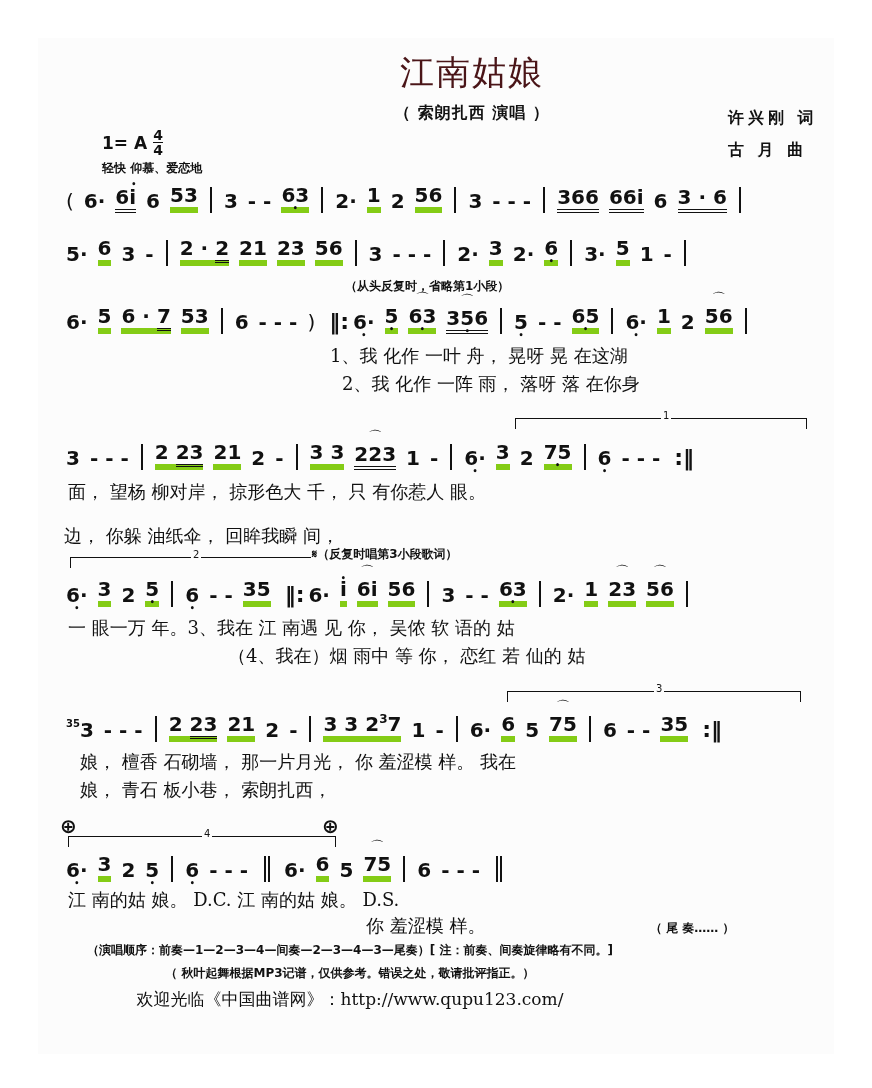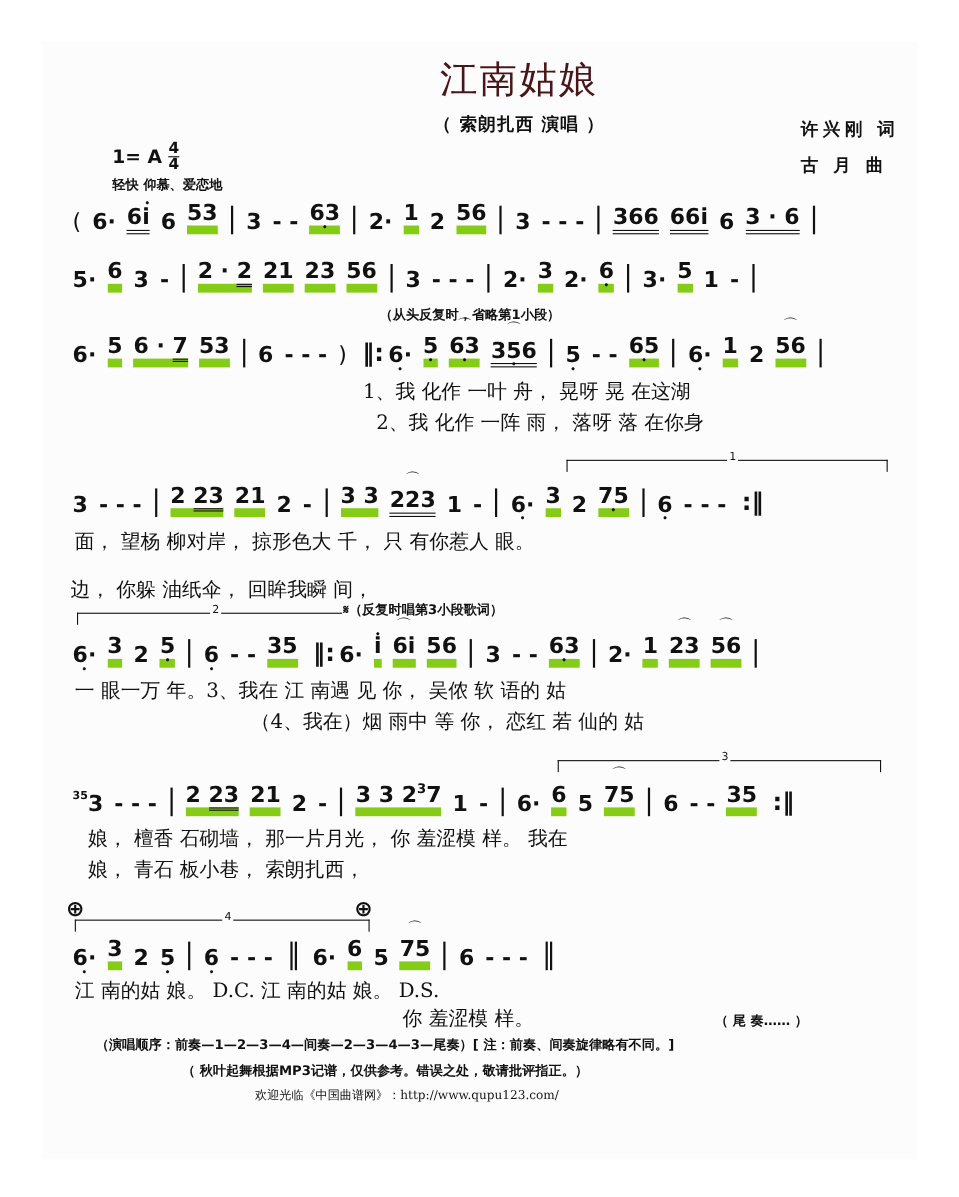--- a/index.html
+++ b/index.html
@@ -10,21 +10,21 @@
   .title { font-size: 34px; color: #4a1518; left: 0; width: 872px; text-align: center; top: 50px; letter-spacing: 2px; }
   .subtitle { font-size: 16px; font-weight: bold; left: 0; width: 872px; text-align: center; top: 103px; letter-spacing: 1px; }
   .credit { font-size: 16px; font-weight: bold; left: 692px; letter-spacing: 4px; }
   .key { left: 66px; top: 128px; font-size: 17px; font-weight: bold; display: flex; align-items: center; }
   .ts { display: inline-flex; flex-direction: column; align-items: center; margin-left: 6px; font-size: 14px; line-height: 14px; }
   .ts .bar { width: 10px; border-top: 1px solid #111; }
   .tempo { left: 66px; top: 160px; font-size: 12px; font-weight: bold; }
 
   .staff { position: absolute; left: 66px; width: 750px; height: 30px; display: flex; align-items: flex-end; font-weight: bold; font-size: 20px; }
   .ntoken { position: relative; display: inline-block; margin-right: 10px; line-height: 24px; }
-  .ntoken.u1 { border-bottom: 8px solid #84cc16; }
+  .ntoken.u1 { border-bottom: 6px solid #84cc16; }
   .ntoken.u2 { border-bottom: 4px double #111; }
   .ntoken.dotlow::after { content: "•"; position: absolute; font-size: 8px; left: 50%; transform: translateX(-50%); bottom: -14px; }
   .ntoken.dothigh::before { content: "•"; position: absolute; font-size: 8px; left: 50%; transform: translateX(-50%); top: -10px; }
   .ntoken.slur::before { content: "⌒"; position: absolute; font-size: 14px; left: 50%; transform: translateX(-50%); top: -18px; font-weight: normal; }
   .barline { display: inline-block; width: 2px; height: 26px; background: #111; margin: 0 12px 0 2px; }
   .dbar { display: inline-block; width: 6px; height: 26px; border-left: 2px solid #111; border-right: 2px solid #111; margin: 0 14px 0 6px; box-sizing: border-box; }
   .repstart, .repend { display: inline-block; font-size: 22px; margin: 0 4px; }
 
   .lyric { position: absolute; font-family: "DejaVu Serif", serif; font-size: 18px; white-space: nowrap; }
   .note { position: absolute; font-size: 12px; font-weight: bold; }
@@ -253,13 +253,13 @@
   <span class="ntoken">6</span>
     <span class="ntoken">- - -</span>
   <span class="dbar"></span>
 </div>
 <div class="lyric" style="left:68px; top:888px;">江   南的姑   娘。   D.C. 江   南的姑   娘。   D.S.</div>
 <div class="lyric" style="left:366px; top:914px;">你   羞涩模   样。</div>
 <div class="note" style="left:650px; top:920px; font-size:12px;">（ 尾 奏…… ）</div>
 
 <div class="footer" style="top:942px; font-size:12px; font-weight:bold;">（演唱顺序：前奏—1—2—3—4—间奏—2—3—4—3—尾奏）[ 注：前奏、间奏旋律略有不同。]</div>
 <div class="footer" style="top:965px; font-size:12px; font-weight:bold;">（ 秋叶起舞根据MP3记谱，仅供参考。错误之处，敬请批评指正。）</div>
-<div class="footer" style="top:988px; font-size:11px; font-family:'DejaVu Serif', serif;margin-left:20px;">欢迎光临《中国曲谱网》：http://www.qupu123.com/</div>
+<div class="footer" style="top:988px; font-size:17px; font-family:'DejaVu Serif', serif;">欢迎光临《中国曲谱网》：http://www.qupu123.com/</div>
 
 </body></html>

